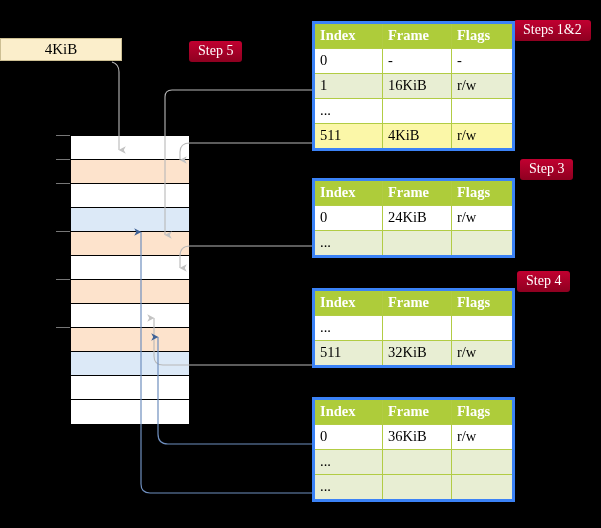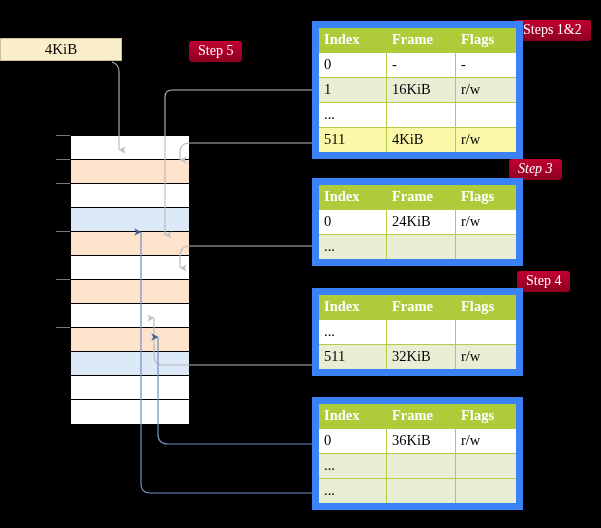--- a/index.html
+++ b/index.html
@@ -7,21 +7,21 @@
     width:601px;height:528px;position:relative;overflow:hidden;
     font-family:"Liberation Serif", serif;
     color:#000;
   }
   .canvas{position:absolute;left:0;top:0;width:601px;height:528px;}
 
   
   .ptable{
     position:absolute;
     border-collapse:collapse;
-    border:7px solid #3b82f6;
+    border:3px solid #3b82f6;
     background:#ffffff;
     font-size:14.5px;
     table-layout:fixed;
   }
   .ptable th{
     background:#aecc3a;
     color:#ffffff;
     font-weight:bold;
     text-align:left;
     padding:2px 5px 3px 5px;
@@ -162,21 +162,21 @@
     <g fill="none" stroke="#6f8fbf" stroke-width="1.2">
 
       <path d="M478,444 L168,444 Q158,444 158,434 L158,337" marker-end="url(#ablue)"></path>
 
       <path d="M478,493 L150,493 Q141,493 141,484 L141,232" marker-end="url(#ablue)"></path>
     </g>
   </svg>
 
   <div class="badge" style="left:189px;top:41px;">Step 5</div>
   <div class="badge" style="left:514px;top:20px;">Steps 1&amp;2</div>
-  <div class="badge" style="left:509px;top:159px;font-style:italic;">Step 3</div>
+  <div class="badge" style="left:520px;top:159px;">Step 3</div>
   <div class="badge" style="left:517px;top:271px;">Step 4</div>
 
   <div id="tables-host">
       <table class="ptable" style="left: 312px; top: 21px;">
         <thead>
           <tr>
             <th class="c-index">Index</th>
             <th class="c-frame">Frame</th>
             <th class="c-flags">Flags</th>
           </tr>

